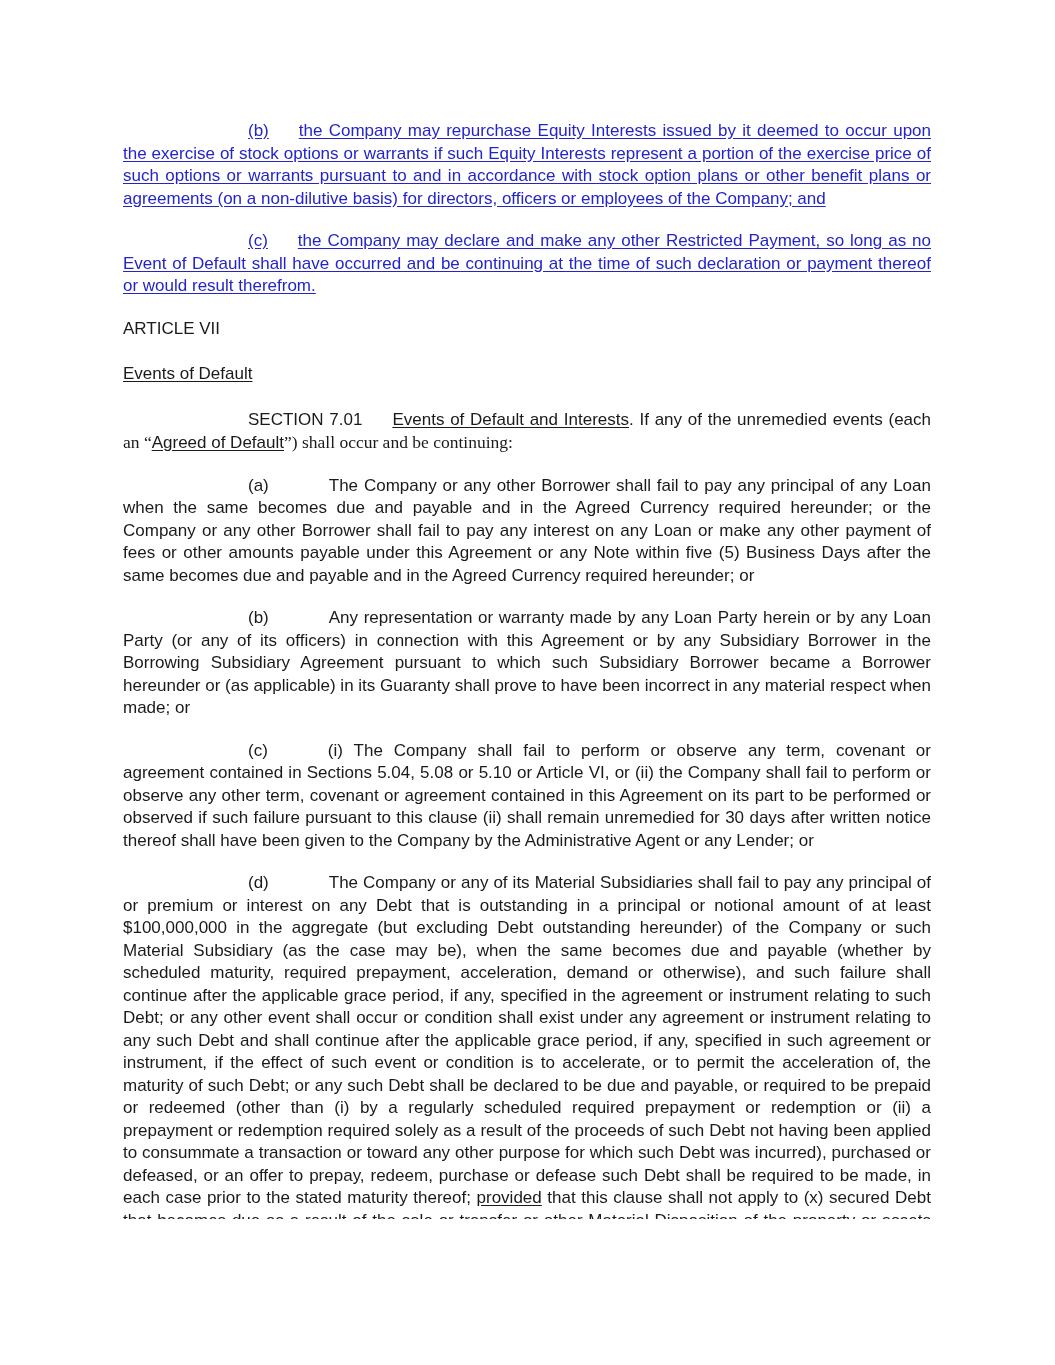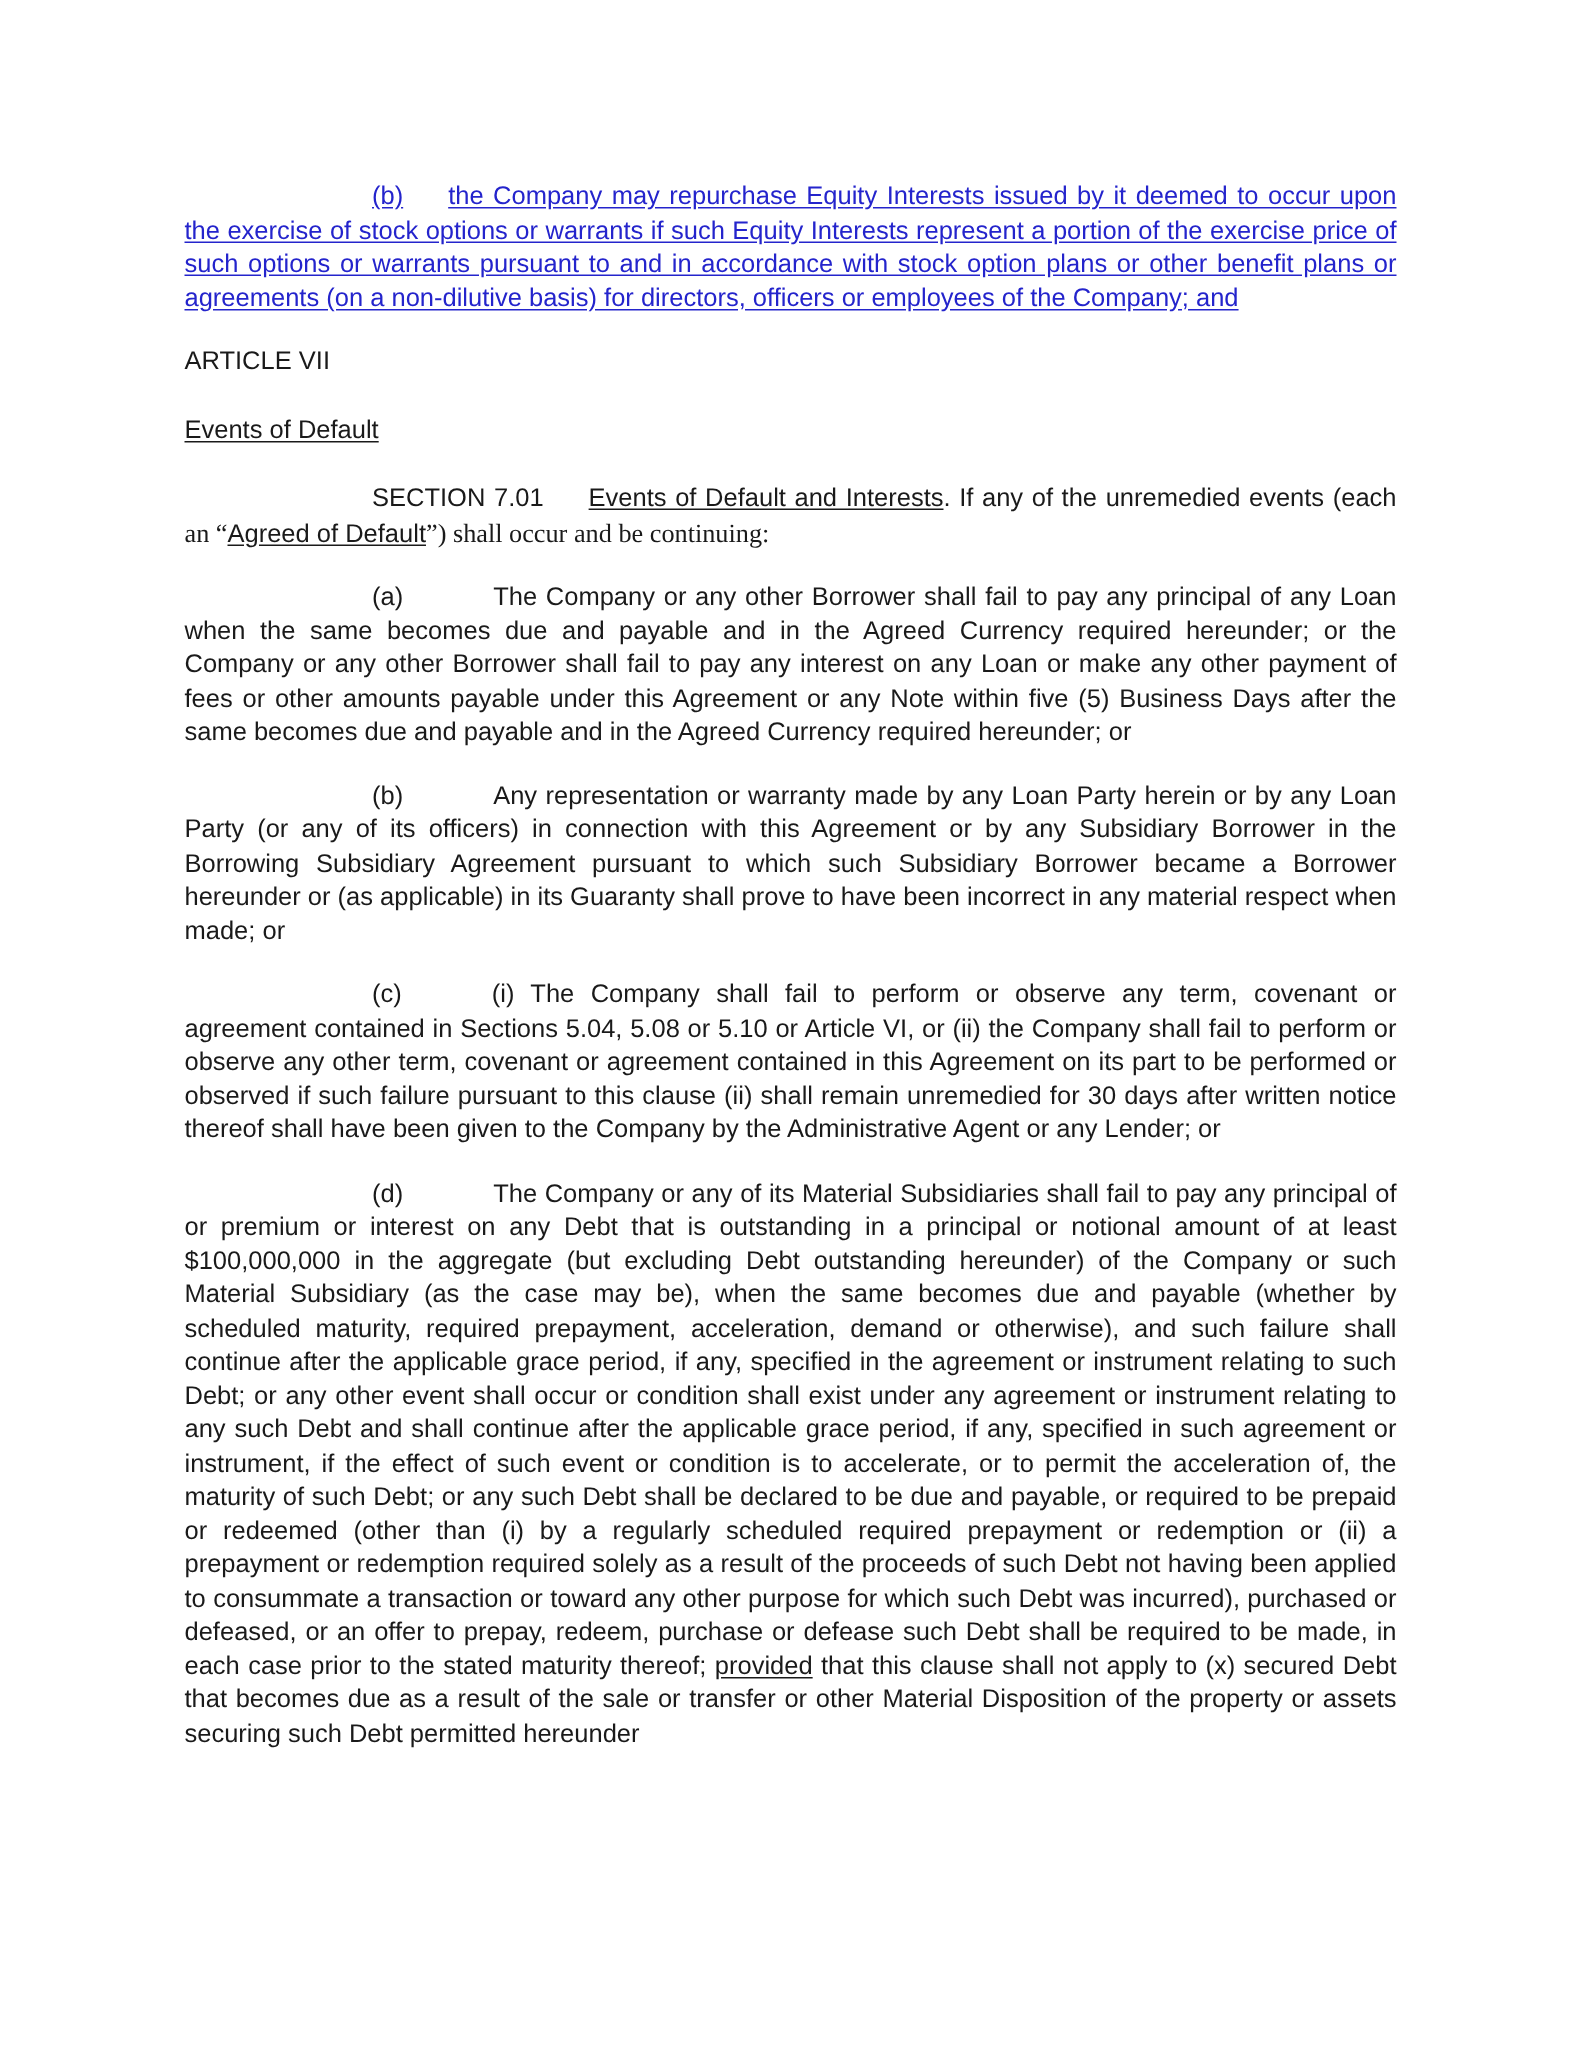--- a/index.html
+++ b/index.html
@@ -62,20 +62,21 @@
     text-align: center;
     font-size: 21px;
   }
 </style>
 </head>
 <body>
 
 <div class="page">
   <div class="content">
       <p class="block body"><span class="seg-ins">(b)</span><span class="seg-tab-sm"></span><span class="seg-ins">the Company may repurchase Equity Interests issued by it deemed to occur upon the exercise of stock options or warrants if such Equity Interests represent a portion of the exercise price of such options or warrants pursuant to and in accordance with stock option plans or other benefit plans or agreements (on a non-dilutive basis) for directors, officers or employees of the Company; and</span></p>
+      <p class="block body"><span class="seg-ins">(c)</span><span class="seg-tab-sm"></span><span class="seg-ins">the Company may declare and make any other Restricted Payment, so long as no Event of Default shall have occurred and be continuing at the time of such declaration or payment thereof or would result therefrom.</span></p>
       <p class="block heading"><span class="seg-n">ARTICLE VII</span></p>
       <p class="block heading"><span class="seg-u">Events of Default</span></p>
       <p class="block body"><span class="seg-n">SECTION 7.01</span><span class="seg-tab-sm"></span><span class="seg-u">Events of Default and Interests</span><span class="seg-n">.  If any of the unremedied events (each </span><span class="seg-serif">an “</span><span class="seg-u">Agreed of Default</span><span class="seg-serif">”) shall occur and be continuing:</span></p>
       <p class="block body"><span class="seg-n">(a)</span><span class="seg-tab"></span><span class="seg-n">The Company or any other Borrower shall fail to pay any principal of any Loan when the same becomes due and payable and in the Agreed Currency required hereunder; or the Company or any other Borrower shall fail to pay any interest on any Loan or make any other payment of fees or other amounts payable under this Agreement or any Note within five (5) Business Days after the same becomes due and payable and in the Agreed Currency required hereunder; or</span></p>
       <p class="block body"><span class="seg-n">(b)</span><span class="seg-tab"></span><span class="seg-n">Any representation or warranty made by any Loan Party herein or by any Loan Party (or any of its officers) in connection with this Agreement or by any Subsidiary Borrower in the Borrowing Subsidiary Agreement pursuant to which such Subsidiary Borrower became a Borrower hereunder or (as applicable) in its Guaranty shall prove to have been incorrect in any material respect when made; or</span></p>
       <p class="block body"><span class="seg-n">(c)</span><span class="seg-tab"></span><span class="seg-n">(i) The Company shall fail to perform or observe any term, covenant or agreement contained in Sections 5.04, 5.08 or 5.10 or Article VI, or (ii) the Company shall fail to perform or observe any other term, covenant or agreement contained in this Agreement on its part to be performed or observed if such failure pursuant to this clause (ii) shall remain unremedied for 30 days after written notice thereof shall have been given to the Company by the Administrative Agent or any Lender; or</span></p>
       <p class="block body"><span class="seg-n">(d)</span><span class="seg-tab"></span><span class="seg-n">The Company or any of its Material Subsidiaries shall fail to pay any principal of or premium or interest on any Debt that is outstanding in a principal or notional amount of at least $100,000,000 in the aggregate (but excluding Debt outstanding hereunder) of the Company or such Material Subsidiary (as the case may be), when the same becomes due and payable (whether by scheduled maturity, required prepayment, acceleration, demand or otherwise), and such failure shall continue after the applicable grace period, if any, specified in the agreement or instrument relating to such Debt; or any other event shall occur or condition shall exist under any agreement or instrument relating to any such Debt and shall continue after the applicable grace period, if any, specified in such agreement or instrument, if the effect of such event or condition is to accelerate, or to permit the acceleration of, the maturity of such Debt; or any such Debt shall be declared to be due and payable, or required to be prepaid or redeemed (other than (i) by a regularly scheduled required prepayment or redemption or (ii) a prepayment or redemption required solely as a result of the proceeds of such Debt not having been applied to consummate a transaction or toward any other purpose for which such Debt was incurred), purchased or defeased, or an offer to prepay, redeem, purchase or defease such Debt shall be required to be made, in each case prior to the stated maturity thereof; </span><span class="seg-u">provided</span><span class="seg-n"> that this clause shall not apply to (x) secured Debt that becomes due as a result of the sale or transfer or other Material Disposition of the property or assets securing such Debt permitted hereunder</span></p>
     </div>
   <div class="footer">78</div>
 </div>

